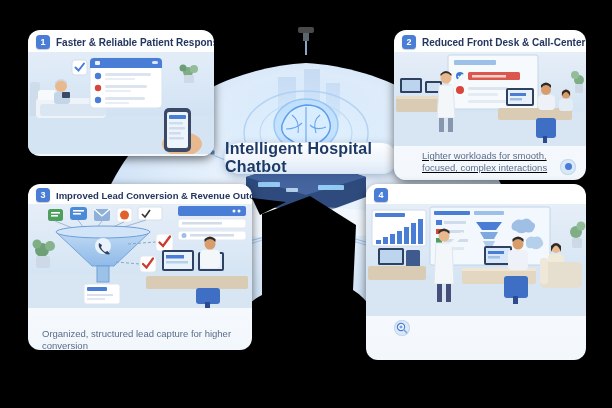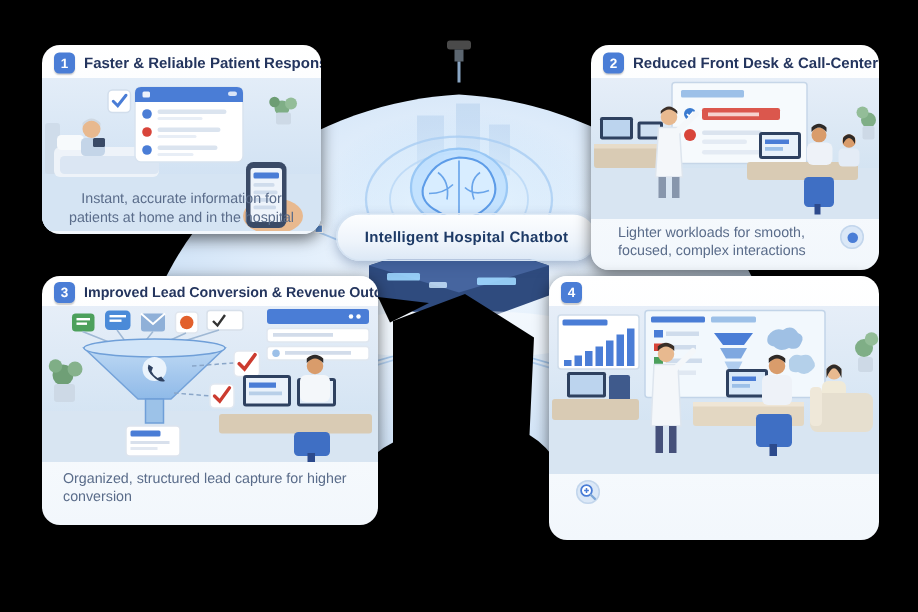--- a/index.html
+++ b/index.html
@@ -8,21 +8,21 @@
     font-family:"Liberation Sans",sans-serif;
   }
   .hub-svg{position:absolute;left:60px;top:25px;}
   .blob-svg{position:absolute;left:220px;top:190px;}
   .center-pill{
     position:absolute;left:224px;top:142px;width:172px;height:30px;
     background:linear-gradient(180deg,#fdfeff 0%,#eef4fb 60%,#dde9f6 100%);
     border:1px solid #d5e3f2;border-radius:16px;
     box-shadow:0 3px 8px rgba(40,70,120,.35);
     display:flex;align-items:center;justify-content:center;
-    font-size:10px;font-weight:bold;color:#1d3a66;letter-spacing:.2px;
+    font-size:16px;font-weight:bold;color:#1d3a66;letter-spacing:.2px;
   }
   .card{
     position:absolute;background:linear-gradient(180deg,#ffffff 0%,#f2f7fc 100%);
     border-radius:12px;box-shadow:0 3px 10px rgba(0,0,0,.55);overflow:hidden;
   }
   #card1{left:28px;top:30px;width:186px;height:126px;}
   #card2{left:394px;top:30px;width:192px;height:150px;}
   #card3{left:28px;top:184px;width:224px;height:166px;}
   #card4{left:366px;top:184px;width:220px;height:176px;}
   .card-head{display:flex;align-items:center;gap:6px;padding:5px 8px 3px;}
@@ -33,21 +33,21 @@
     box-shadow:0 1px 1px rgba(0,0,0,.2);
   }
   .card-title{font-size:10px;font-weight:bold;color:#24355e;white-space:nowrap;}
   #card3 .card-title{font-size:9.5px;}
   .illo{display:block;}
   .caption{font-size:9.5px;color:#5a6c8a;line-height:1.3;}
   .caption-overlay{
     position:absolute;bottom:4px;left:0;width:100%;text-align:center;
     padding:0 10px;box-sizing:border-box;
   }
-  .caption-row{display:flex;align-items:flex-start;gap:6px;padding:4px 10px 0 18px;}
+  .caption-row{display:flex;align-items:flex-end;gap:6px;padding:4px 10px 0 28px;text-decoration:underline;}
   .caption-row .caption{flex:1;}
   .round-icon{
     width:16px;height:16px;border-radius:50%;background:#dbe8f7;flex:none;
     display:flex;align-items:center;justify-content:center;
     box-shadow:inset 0 0 0 1px #c3d6ec;
   }
   .round-icon .dot{width:7px;height:7px;border-radius:50%;background:#4a7dd6;}
 </style>
 </head>
 <body>
@@ -191,21 +191,20 @@
       <ellipse cx="154" cy="92" rx="20" ry="12" fill="#e8b98f"></ellipse>
       <rect x="136" y="56" width="27" height="44" rx="5" fill="#3a4a66"></rect>
       <rect x="139" y="60" width="21" height="36" rx="2" fill="#eef4fb"></rect>
       <rect x="141" y="63" width="17" height="4" rx="1" fill="#4a7dd6"></rect>
       <rect x="141" y="70" width="14" height="2.5" rx="1" fill="#cfdcec"></rect>
       <rect x="141" y="75" width="16" height="2.5" rx="1" fill="#cfdcec"></rect>
       <rect x="141" y="80" width="12" height="2.5" rx="1" fill="#cfdcec"></rect>
       <rect x="141" y="85" width="15" height="2.5" rx="1" fill="#cfdcec"></rect>
     </g>
   </svg>
-  <div class="caption caption-overlay">Instant, accurate information for patients at home and in the hospital</div>
 </div>
 
 <div class="card" id="card2">
   <div class="card-head">
     <span class="badge">2</span>
     <span class="card-title">Reduced Front Desk &amp; Call-Center Load</span>
   </div>
   <svg class="illo" width="192" height="94" viewBox="0 0 192 94">
     <defs>
       <linearGradient id="bg2" x1="0" y1="0" x2="0" y2="1">
@@ -363,21 +362,21 @@
       <rect x="177" y="98" width="5" height="6" fill="#2c4a8c"></rect>
     </g>
 
     <g>
       <circle cx="14" cy="46" r="7" fill="#6f9f76"></circle>
         <circle cx="22" cy="42" r="5" fill="#86b28c"></circle>
       <circle cx="9" cy="40" r="4.5" fill="#7fae86"></circle>
       <rect x="8" y="52" width="14" height="12" rx="2" fill="#cdd9e6"></rect>
     </g>
   </svg>
-  <div class="caption" style="padding:6px 14px 0;">Organized, structured lead capture for higher conversion</div>
+  <div class="caption" style="padding:20px 14px 0;">Organized, structured lead capture for higher conversion</div>
 </div>
 
 <div class="card" id="card4">
   <div class="card-head">
     <span class="badge">4</span>
   </div>
   <svg class="illo" width="220" height="112" viewBox="0 0 220 112">
     <defs>
       <linearGradient id="bg4" x1="0" y1="0" x2="0" y2="1">
         <stop offset="0%" stop-color="#e6eef8"></stop>

